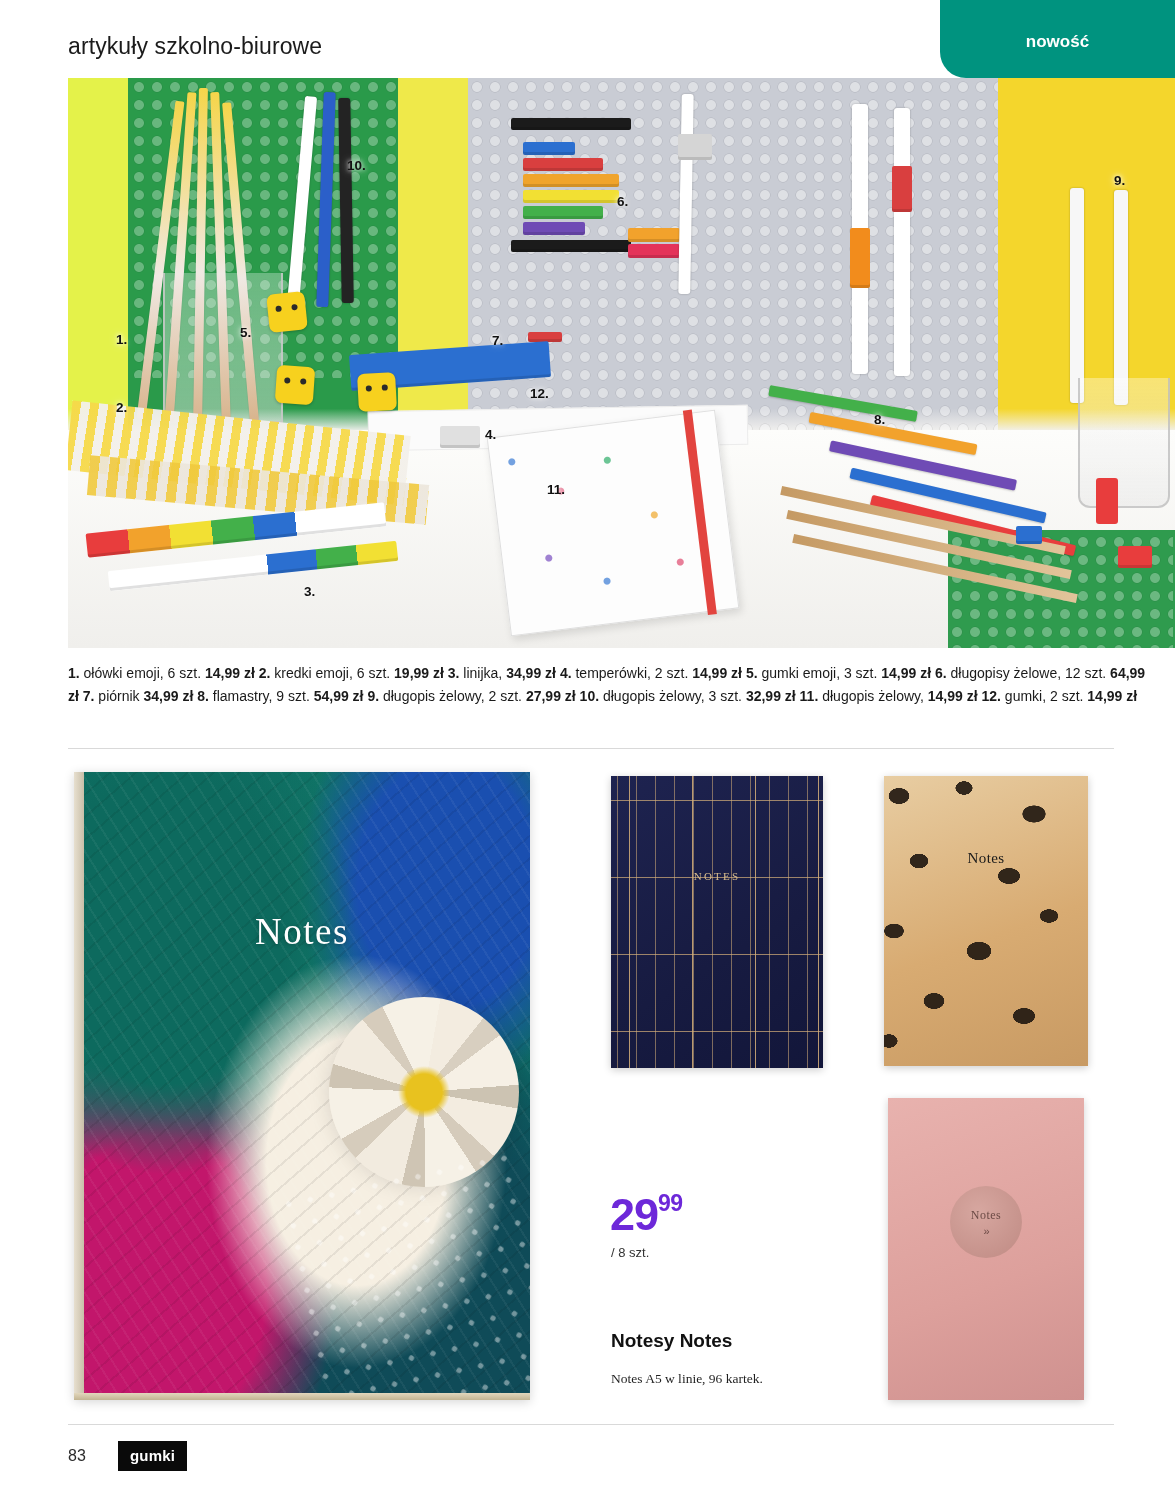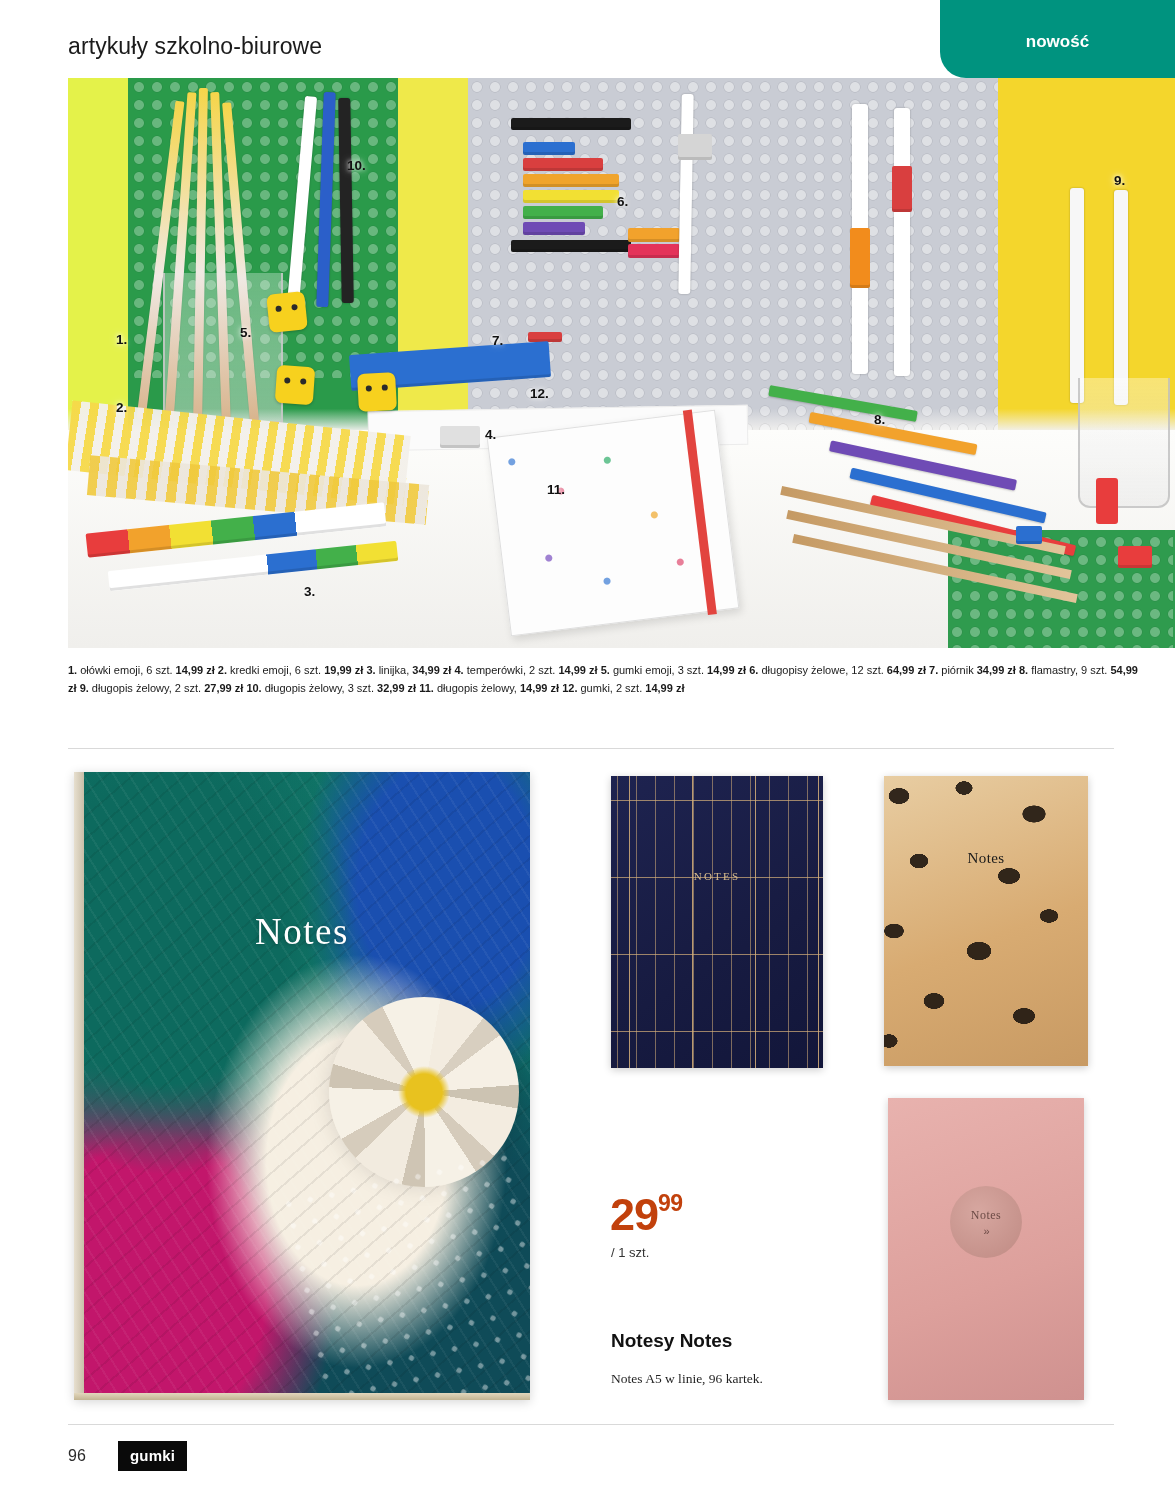--- a/index.html
+++ b/index.html
@@ -149,21 +149,21 @@
     color: #111111;
     text-shadow: 0 0 4px rgba(255,255,255,.95), 0 0 8px rgba(255,255,255,.8);
   }
 
   
   .caption {
     position: absolute;
     left: 68px;
     top: 662px;
     width: 1078px;
-    font-size: 11px;
+    font-size: 14px;
     line-height: 1.62;
     color: #1a1a1a;
   }
   .caption b { font-weight: 700; }
 
   .divider {
     position: absolute;
     left: 68px;
     width: 1046px;
     height: 1px;
@@ -294,21 +294,21 @@
     color: #6b4a45; font-family: "Liberation Serif", serif; font-size: 12px; letter-spacing: .5px;
   }
   .notes-pink .seal .arrows {
     color: #6b4a45; font-size: 11px; letter-spacing: -1px; margin-top: 2px;
   }
 
   
   .price {
     position: absolute;
     left: 610px; top: 1192px;
-    color: #c2410c;
+    color: #6d28d9;
     font-weight: 700;
     letter-spacing: -1px;
   }
   .price .int { font-size: 45px; line-height: 45px; }
   .price .dec { font-size: 23px; vertical-align: top; position: relative; top: -2px; letter-spacing: -.5px; }
   .price-unit {
     position: absolute; left: 611px; top: 1245px;
     font-size: 13px; color: #333333;
   }
   .product-name {
@@ -459,20 +459,20 @@
 <div class="notes-pink">
   <div class="seal">
     <div class="w">Notes</div>
     <div class="arrows">»</div>
   </div>
 </div>
 
 <div class="price">
   <span class="int">29</span><span class="dec">99</span>
 </div>
-<div class="price-unit">/ 1 szt.</div>
+<div class="price-unit">/ 8 szt.</div>
 <div class="product-name">Notesy Notes</div>
 <div class="product-desc">Notes A5 w linie, 96 kartek.</div>
 
 <div class="divider bottom"></div>
 
-<div class="page-number">96</div>
+<div class="page-number">83</div>
 <div class="brand">gumki</div>
 
 </body></html>

